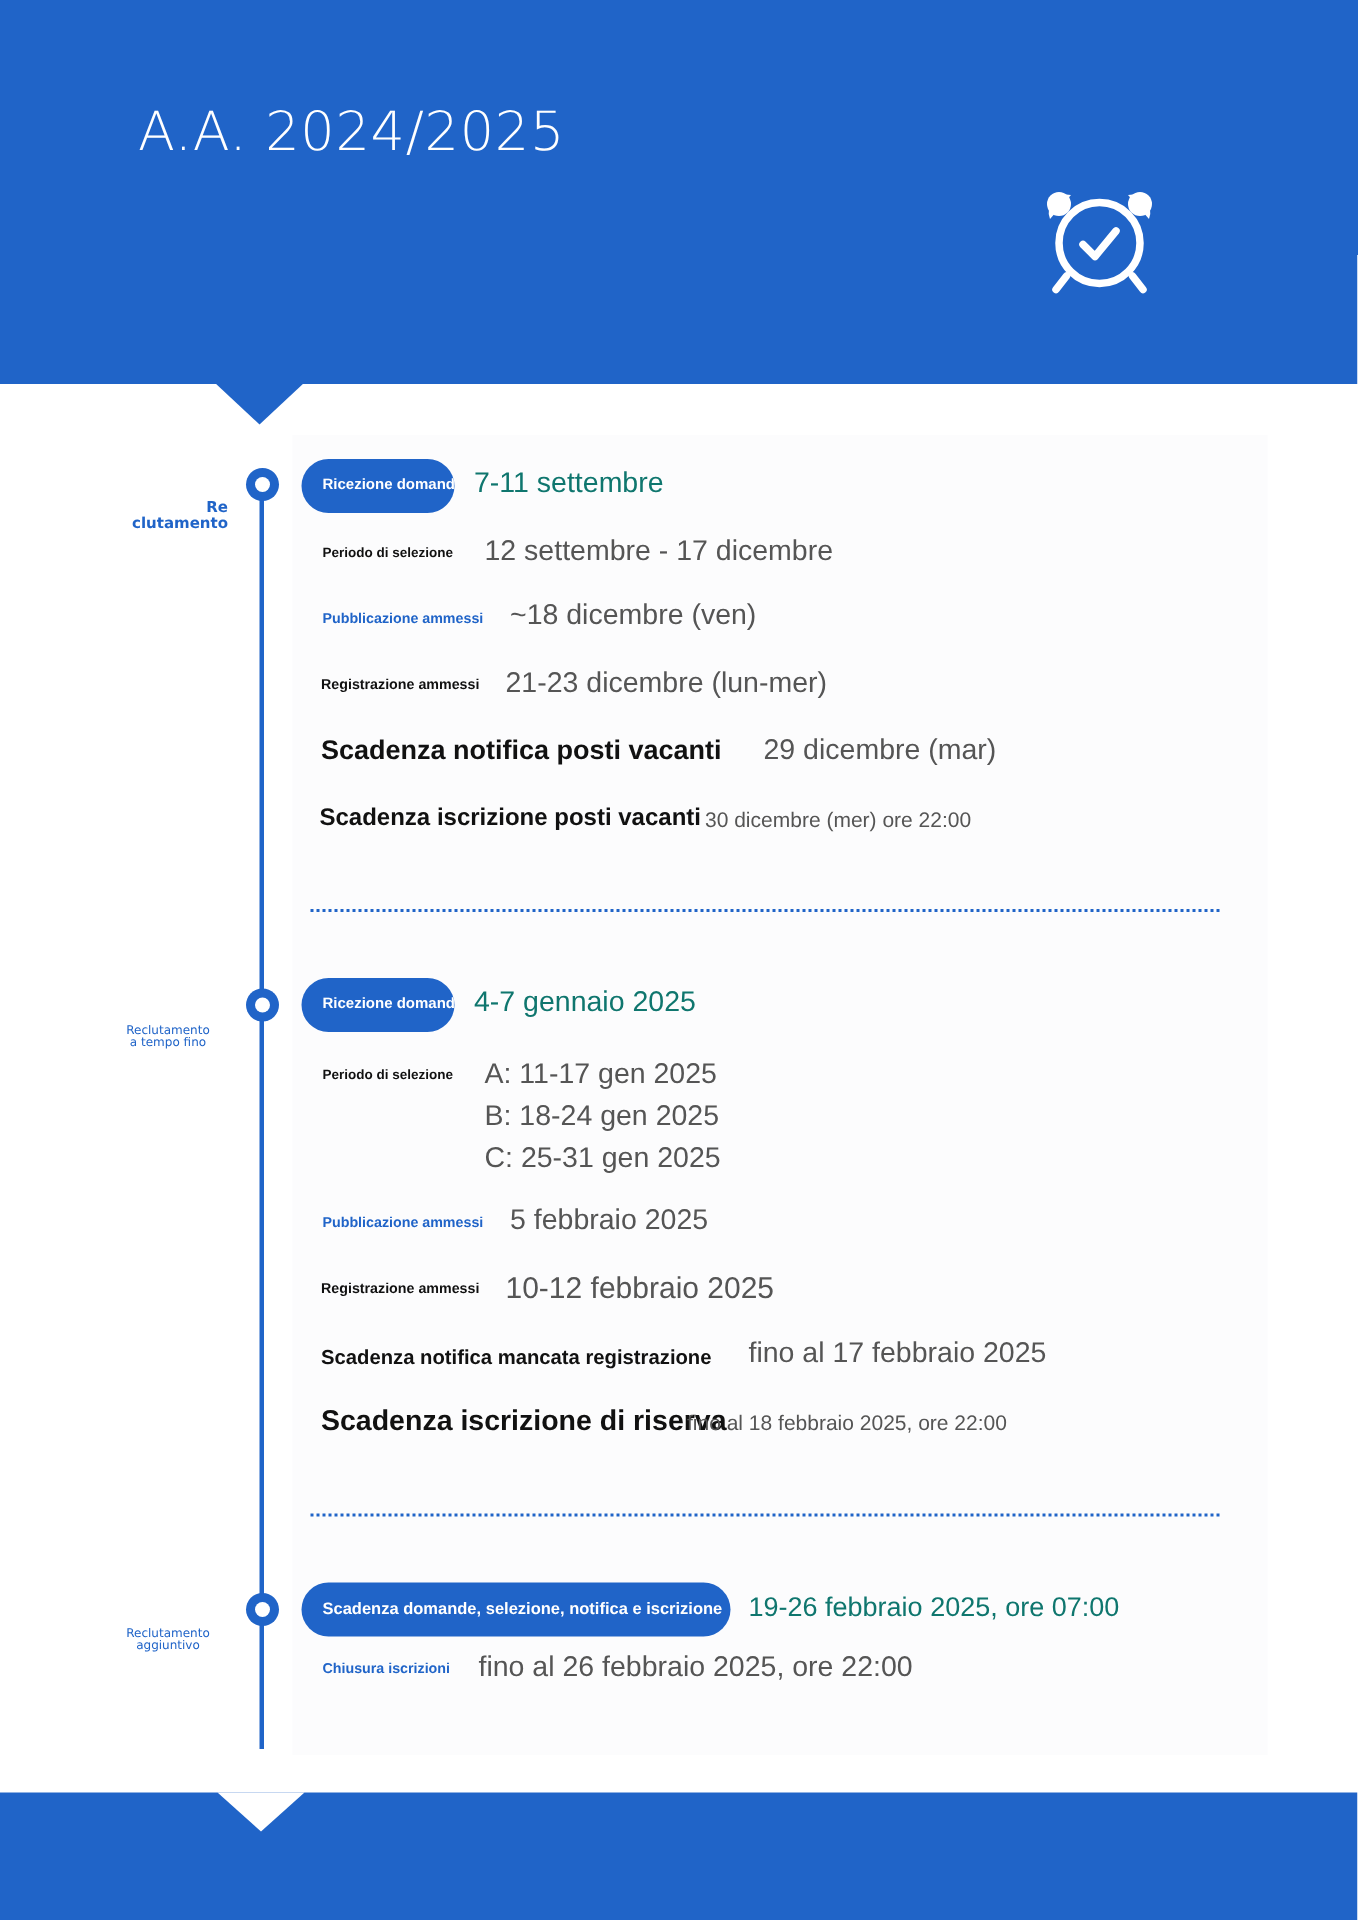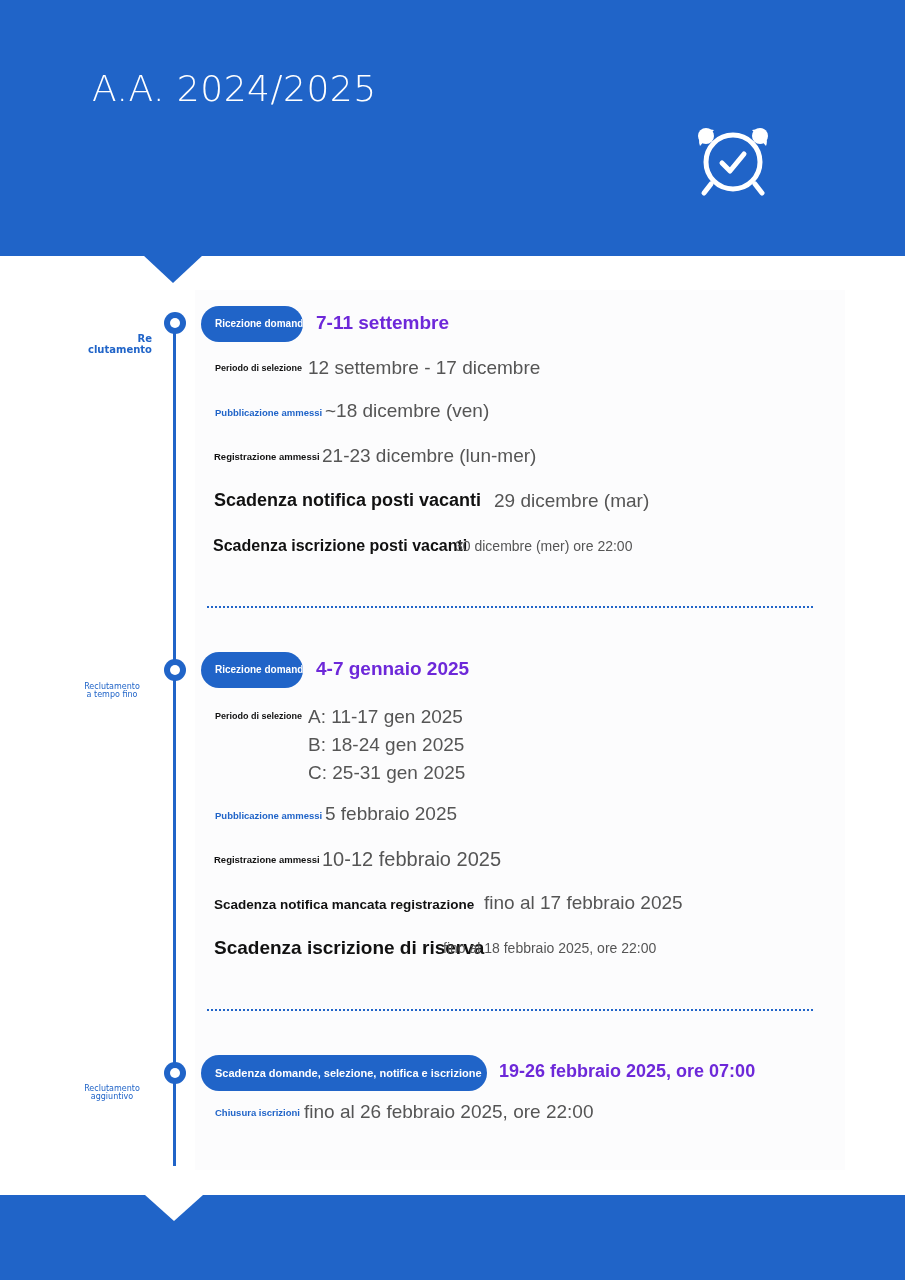--- a/index.html
+++ b/index.html
@@ -17,25 +17,25 @@
 
   .panel { position: absolute; left: 195px; top: 290px; width: 650px; height: 880px; background: #fcfcfd; }
 
   .timeline-line { position: absolute; left: 173px; top: 322px; width: 3px; height: 844px; background: #2064c8; }
   .node { position: absolute; width: 22px; height: 22px; border-radius: 50%; background: #2064c8; }
   .node::after { content: ""; position: absolute; left: 6px; top: 6px; width: 10px; height: 10px; border-radius: 50%; background: #fff; }
 
   .side-label { position: absolute; width: 80px; text-align: center; color: #2064c8; font-family: "DejaVu Sans", sans-serif; line-height: 1.05; }
 
   .pill { position: absolute; height: 36px; border-radius: 18px; background: #2064c8; color: #fff; font-size: 10px; font-weight: bold; padding-left: 14px; line-height: 36px; white-space: nowrap; overflow: hidden; }
-  .pill-date { position: absolute; color: #6d28d9; font-weight: bold; font-size: 19px; white-space: nowrap; }
+  .pill-date { position: absolute; color: #0f766e; font-weight: normal; font-size: 19px; white-space: nowrap; }
 
   .row-label { position: absolute; font-weight: bold; white-space: nowrap; color: #111; }
   .row-label.blue { color: #2064c8; }
-  .row-value { position: absolute; color: #555; white-space: nowrap; }
+  .row-value { position: absolute; color: #555; white-space: nowrap; margin-left: 15px; }
 
   .divider { position: absolute; left: 207px; width: 606px; height: 0; border-top: 2px dotted #2064c8; }
 </style>
 </head>
 <body>
 
 <div class="header">
   <div class="header-subtitle">A.A. 2024/2025</div>
   <svg class="alarm-icon" viewBox="0 0 78 74">
     <circle cx="39" cy="38" r="27" fill="none" stroke="#fff" stroke-width="5"></circle>

